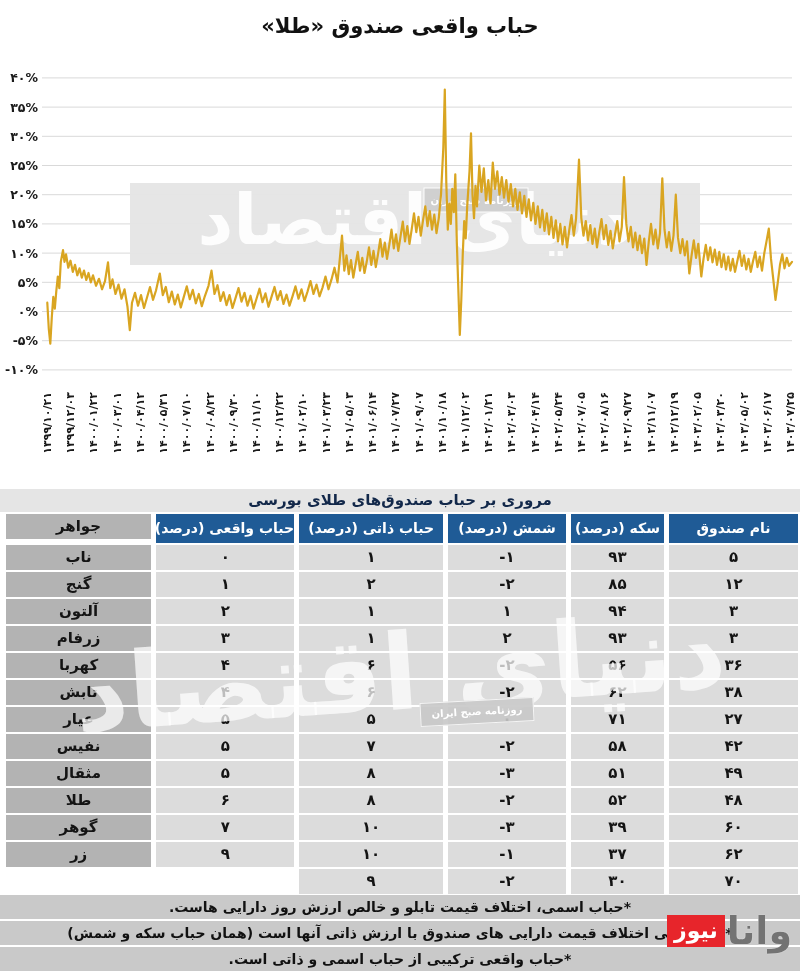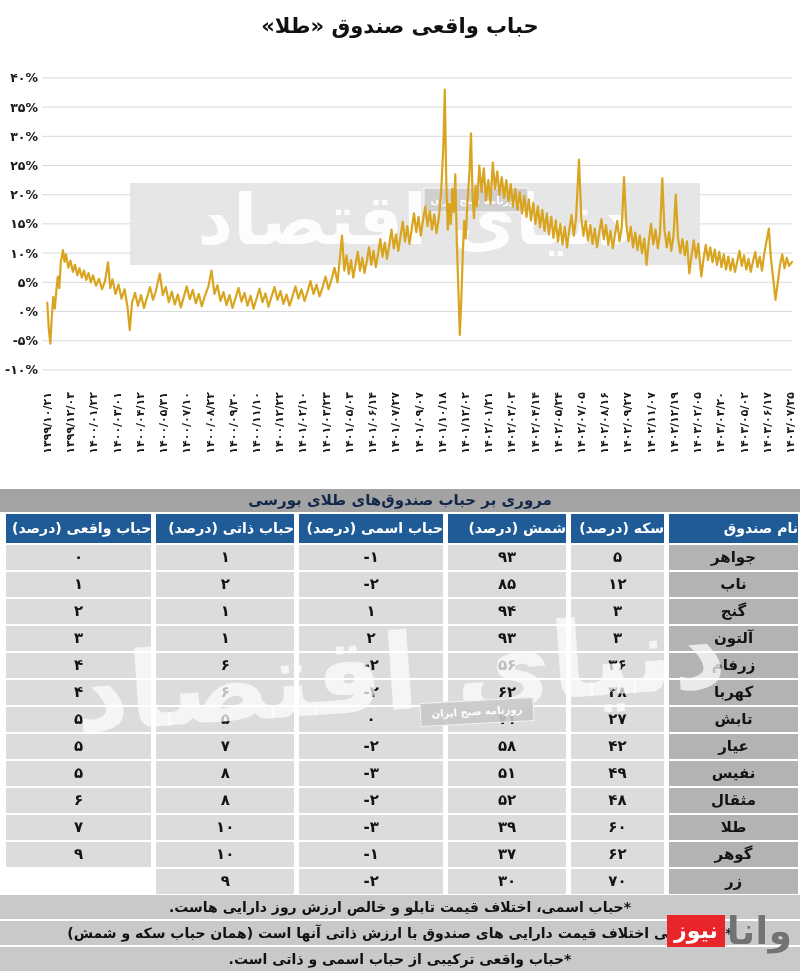--- a/index.html
+++ b/index.html
@@ -2,23 +2,23 @@
 <html lang="fa"><head>
 <meta charset="utf-8">
 <style>
   html,body{margin:0;padding:0;background:#fff;}
   body{font-family:"DejaVu Sans","Liberation Sans",sans-serif;width:800px;height:974px;position:relative;overflow:hidden;}
   #app{position:absolute;inset:0;background:#fff;}
   .page-title{position:absolute;top:14px;left:0;width:100%;text-align:center;font-size:21px;font-weight:bold;color:#111;direction:rtl;}
   #chart-svg{position:absolute;top:0;left:0;}
   
   .table-wrap{position:absolute;top:489px;left:0;width:800px;direction:rtl;}
-  .tbl-title{height:23px;background:#a3a3a3;color:#12284a;font-size:15px;font-weight:bold;text-align:center;line-height:23px;margin-bottom:2px;}
+  .tbl-title{height:23px;background:#e5e5e5;color:#12284a;font-size:15px;font-weight:bold;text-align:center;line-height:23px;margin-bottom:2px;}
   .tbl-grid{display:grid;direction:rtl;grid-template-columns:16.2% 11.7% 14.8% 18.1% 17.3% 18.3%;column-gap:5px;row-gap:2px;padding:0 2px;}
-  .th{background:#1F5B96;color:#fff;font-size:14px;font-weight:bold;line-height:29px;height:29px;white-space:nowrap;}
+  .th{background:#1F5B96;color:#fff;font-size:14px;font-weight:bold;text-align:center;line-height:29px;height:29px;white-space:nowrap;}
   .td{font-size:15px;font-weight:bold;color:#141414;text-align:center;line-height:25px;height:25px;}
   .td.name{background:#b3b3b3;}
   .td.val{background:#dcdcdc;direction:ltr;}
   
   .footnotes{position:absolute;top:895px;left:0;width:800px;direction:rtl;}
   .fnote{height:24px;line-height:24px;background:#c9c9c9;color:#111;font-size:14px;font-weight:bold;text-align:center;margin-bottom:2px;}
   
   .wm-table{position:absolute;top:612px;left:30px;width:740px;text-align:center;font-size:105px;font-weight:bold;color:rgba(255,255,255,0.72);transform:rotate(-4deg);pointer-events:none;direction:rtl;white-space:nowrap;}
   .wm-small-box{position:absolute;top:700px;left:420px;width:112px;height:22px;background:rgba(200,200,200,0.9);border:1px solid rgba(255,255,255,0.8);color:#fff;font-size:10px;font-weight:bold;text-align:center;line-height:22px;transform:rotate(-3deg);pointer-events:none;direction:rtl;}
   
@@ -95,21 +95,20 @@
       <text x="770.78125" y="392" text-anchor="end" font-size="11" font-weight="bold" fill="#1a1a1a" transform="rotate(-90 770.78125 392)" style="direction:ltr;unicode-bidi:bidi-override">۱۴۰۳/۰۶/۱۷</text>
       <text x="794" y="392" text-anchor="end" font-size="11" font-weight="bold" fill="#1a1a1a" transform="rotate(-90 794 392)" style="direction:ltr;unicode-bidi:bidi-override">۱۴۰۳/۰۷/۲۵</text>
     </svg>
 
   <div class="table-wrap">
     <div class="tbl-title">مروری بر حباب صندوق‌های طلای بورسی</div>
     <div class="tbl-grid" id="tbl-grid">
         <div class="th">نام صندوق</div>
         <div class="th">سکه (درصد)</div>
         <div class="th">شمش (درصد)</div>
-        <div class="th">حباب اسمی (درصد)</div>
         <div class="th">حباب ذاتی (درصد)</div>
         <div class="th">حباب واقعی (درصد)</div>
         <div class="td name row-odd">جواهر</div>
         <div class="td val row-odd">۵</div>
         <div class="td val row-odd">۹۳</div>
         <div class="td val row-odd">-۱</div>
         <div class="td val row-odd">۱</div>
         <div class="td val row-odd">۰</div>
         <div class="td name row-even">ناب</div>
         <div class="td val row-even">۱۲</div>

